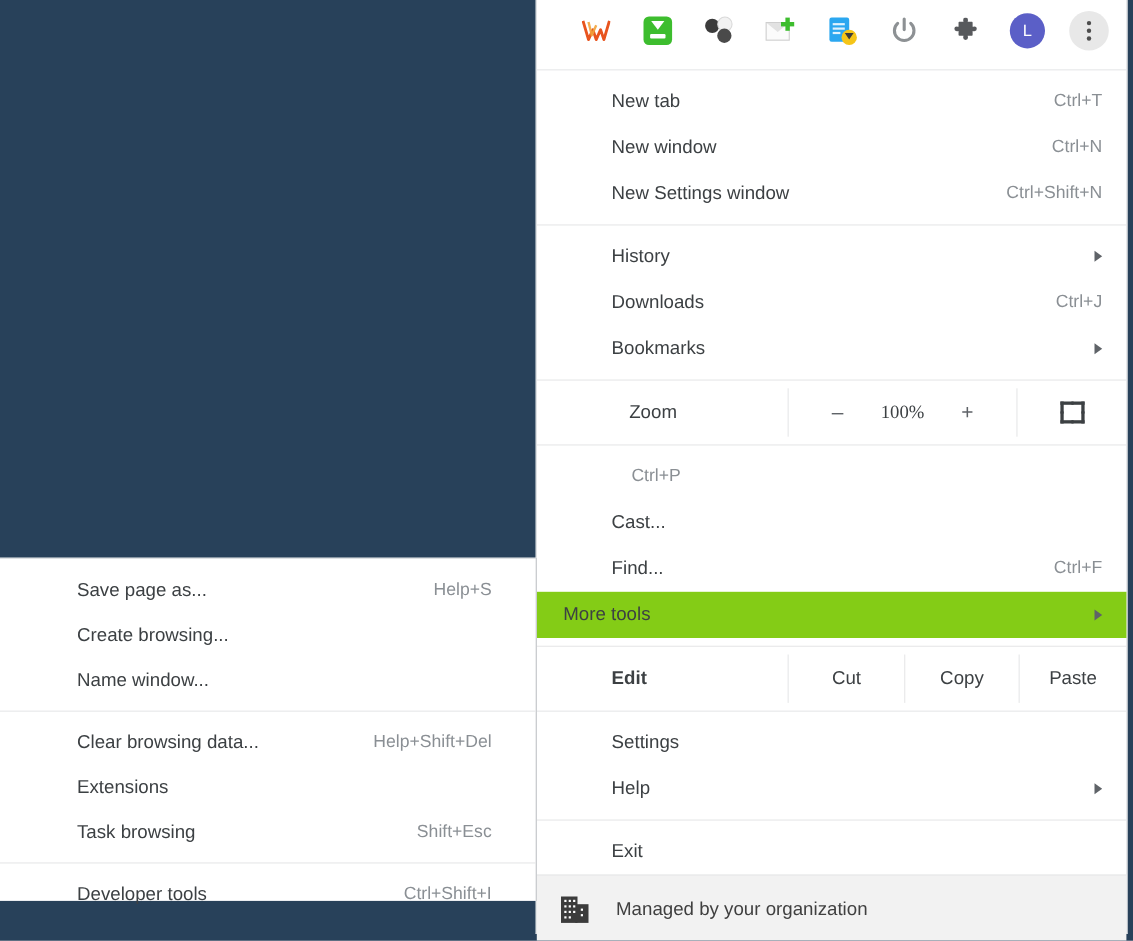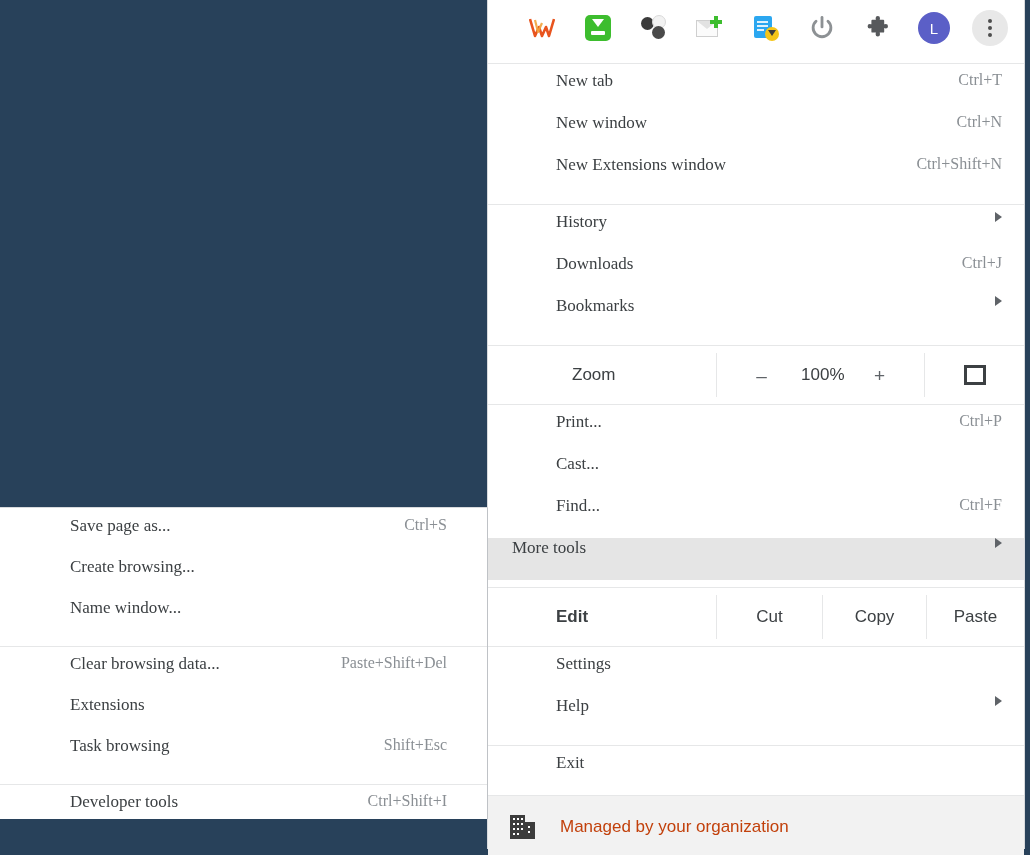--- a/index.html
+++ b/index.html
@@ -171,36 +171,36 @@
     width: 4px; height: 4px;
     border-radius: 50%;
     background: #4d4d4d;
     display: block;
   }
 
   
   .menu-item {
     height: 42px;
     display: flex;
+    align-items: center;
     padding: 0 22px 0 68px;
     box-sizing: border-box;
     color: #3c4043;
     font-size: 17px;
     position: relative;
     flex: 0 0 auto;
-    font-family: Liberation Serif, serif;
   }
   .menu-item .label { flex: 1 1 auto; white-space: nowrap; }
   .menu-item .accel {
     color: #8a8f94;
     font-size: 16px;
     white-space: nowrap;
     margin-left: 18px;
   }
-  .menu-item.highlight { background: #e5e5e5; padding-left: 24px; }
+  .menu-item.highlight { background: #84cc16; padding-left: 24px; }
 
   .arrow {
     width: 0; height: 0;
     border-top: 5px solid transparent;
     border-bottom: 5px solid transparent;
     border-left: 7px solid #5f6368;
     margin-left: 12px;
     flex: 0 0 auto;
   }
 
@@ -229,21 +229,21 @@
   .zoom-label  { flex: 0 0 228px; padding-left: 84px; }
   .zoom-ctrls  { flex: 0 0 208px; justify-content: center; gap: 26px; }
   .zoom-fs     { flex: 1 1 auto;  justify-content: center; }
   .zoom-minus, .zoom-plus {
     color: #5f6368;
     font-size: 19px;
     line-height: 1;
     width: 18px;
     text-align: center;
   }
-  .zoom-pct { color: #3c4043; font-size: 17px; min-width: 48px; text-align: right; }
+  .zoom-pct { color: #3c4043; font-size: 17px; min-width: 48px; text-align: center; font-family: Liberation Serif, serif; }
 
   .fs-icon { position: relative; width: 22px; height: 20px; }
   .fs-icon i { position: absolute; width: 9px; height: 8px; display: block; }
   .fs-icon .c1 { left: 0;  top: 0;  border-left: 3px solid #3c4043; border-top: 3px solid #3c4043; }
   .fs-icon .c2 { right: 0; top: 0;  border-right: 3px solid #3c4043; border-top: 3px solid #3c4043; }
   .fs-icon .c3 { left: 0;  bottom: 0; border-left: 3px solid #3c4043; border-bottom: 3px solid #3c4043; }
   .fs-icon .c4 { right: 0; bottom: 0; border-right: 3px solid #3c4043; border-bottom: 3px solid #3c4043; }
 
   
   .edit-label { flex: 0 0 228px; padding-left: 68px; font-weight: bold; }
@@ -280,21 +280,21 @@
   }
   .bld-icon .win {
     position: absolute;
     width: 2px; height: 2px;
     background: #ffffff;
     display: block;
   }
   .managed .mlabel {
     margin-left: 24px;
     font-size: 17px;
-    color: #c2410c;
+    color: #404040;
   }
 
   
   #sub-menu {
     position: absolute;
     left: 0px;
     top: 507px;
     width: 488px;
     height: 312px;
     background: #ffffff;
@@ -387,21 +387,21 @@
 
   <div class="menu-item">
     <span class="label">New tab</span>
     <span class="accel">Ctrl+T</span>
   </div>
   <div class="menu-item">
     <span class="label">New window</span>
     <span class="accel">Ctrl+N</span>
   </div>
   <div class="menu-item">
-    <span class="label">New Extensions window</span>
+    <span class="label">New Settings window</span>
     <span class="accel">Ctrl+Shift+N</span>
   </div>
 
   <div class="separator"></div>
 
   <div class="menu-item">
     <span class="label">History</span>
     <span class="arrow"></span>
   </div>
   <div class="menu-item">
@@ -428,21 +428,20 @@
           <i class="c2"></i>
           <i class="c3"></i>
           <i class="c4"></i>
       </span>
     </div>
   </div>
 
   <div class="separator"></div>
 
   <div class="menu-item">
-    <span class="label">Print...</span>
     <span class="accel">Ctrl+P</span>
   </div>
   <div class="menu-item">
     <span class="label">Cast...</span>
   </div>
   <div class="menu-item">
     <span class="label">Find...</span>
     <span class="accel">Ctrl+F</span>
   </div>
   <div class="menu-item highlight">
@@ -495,34 +494,34 @@
     </span>
     <span class="mlabel">Managed by your organization</span>
   </div>
 
 </div>
 
 <div id="sub-menu">
 
   <div class="menu-item">
     <span class="label">Save page as...</span>
-    <span class="accel">Ctrl+S</span>
+    <span class="accel">Help+S</span>
   </div>
   <div class="menu-item">
     <span class="label">Create browsing...</span>
   </div>
   <div class="menu-item">
     <span class="label">Name window...</span>
   </div>
 
   <div class="separator"></div>
 
   <div class="menu-item">
     <span class="label">Clear browsing data...</span>
-    <span class="accel">Paste+Shift+Del</span>
+    <span class="accel">Help+Shift+Del</span>
   </div>
   <div class="menu-item">
     <span class="label">Extensions</span>
   </div>
   <div class="menu-item">
     <span class="label">Task browsing</span>
     <span class="accel">Shift+Esc</span>
   </div>
 
   <div class="separator"></div>

